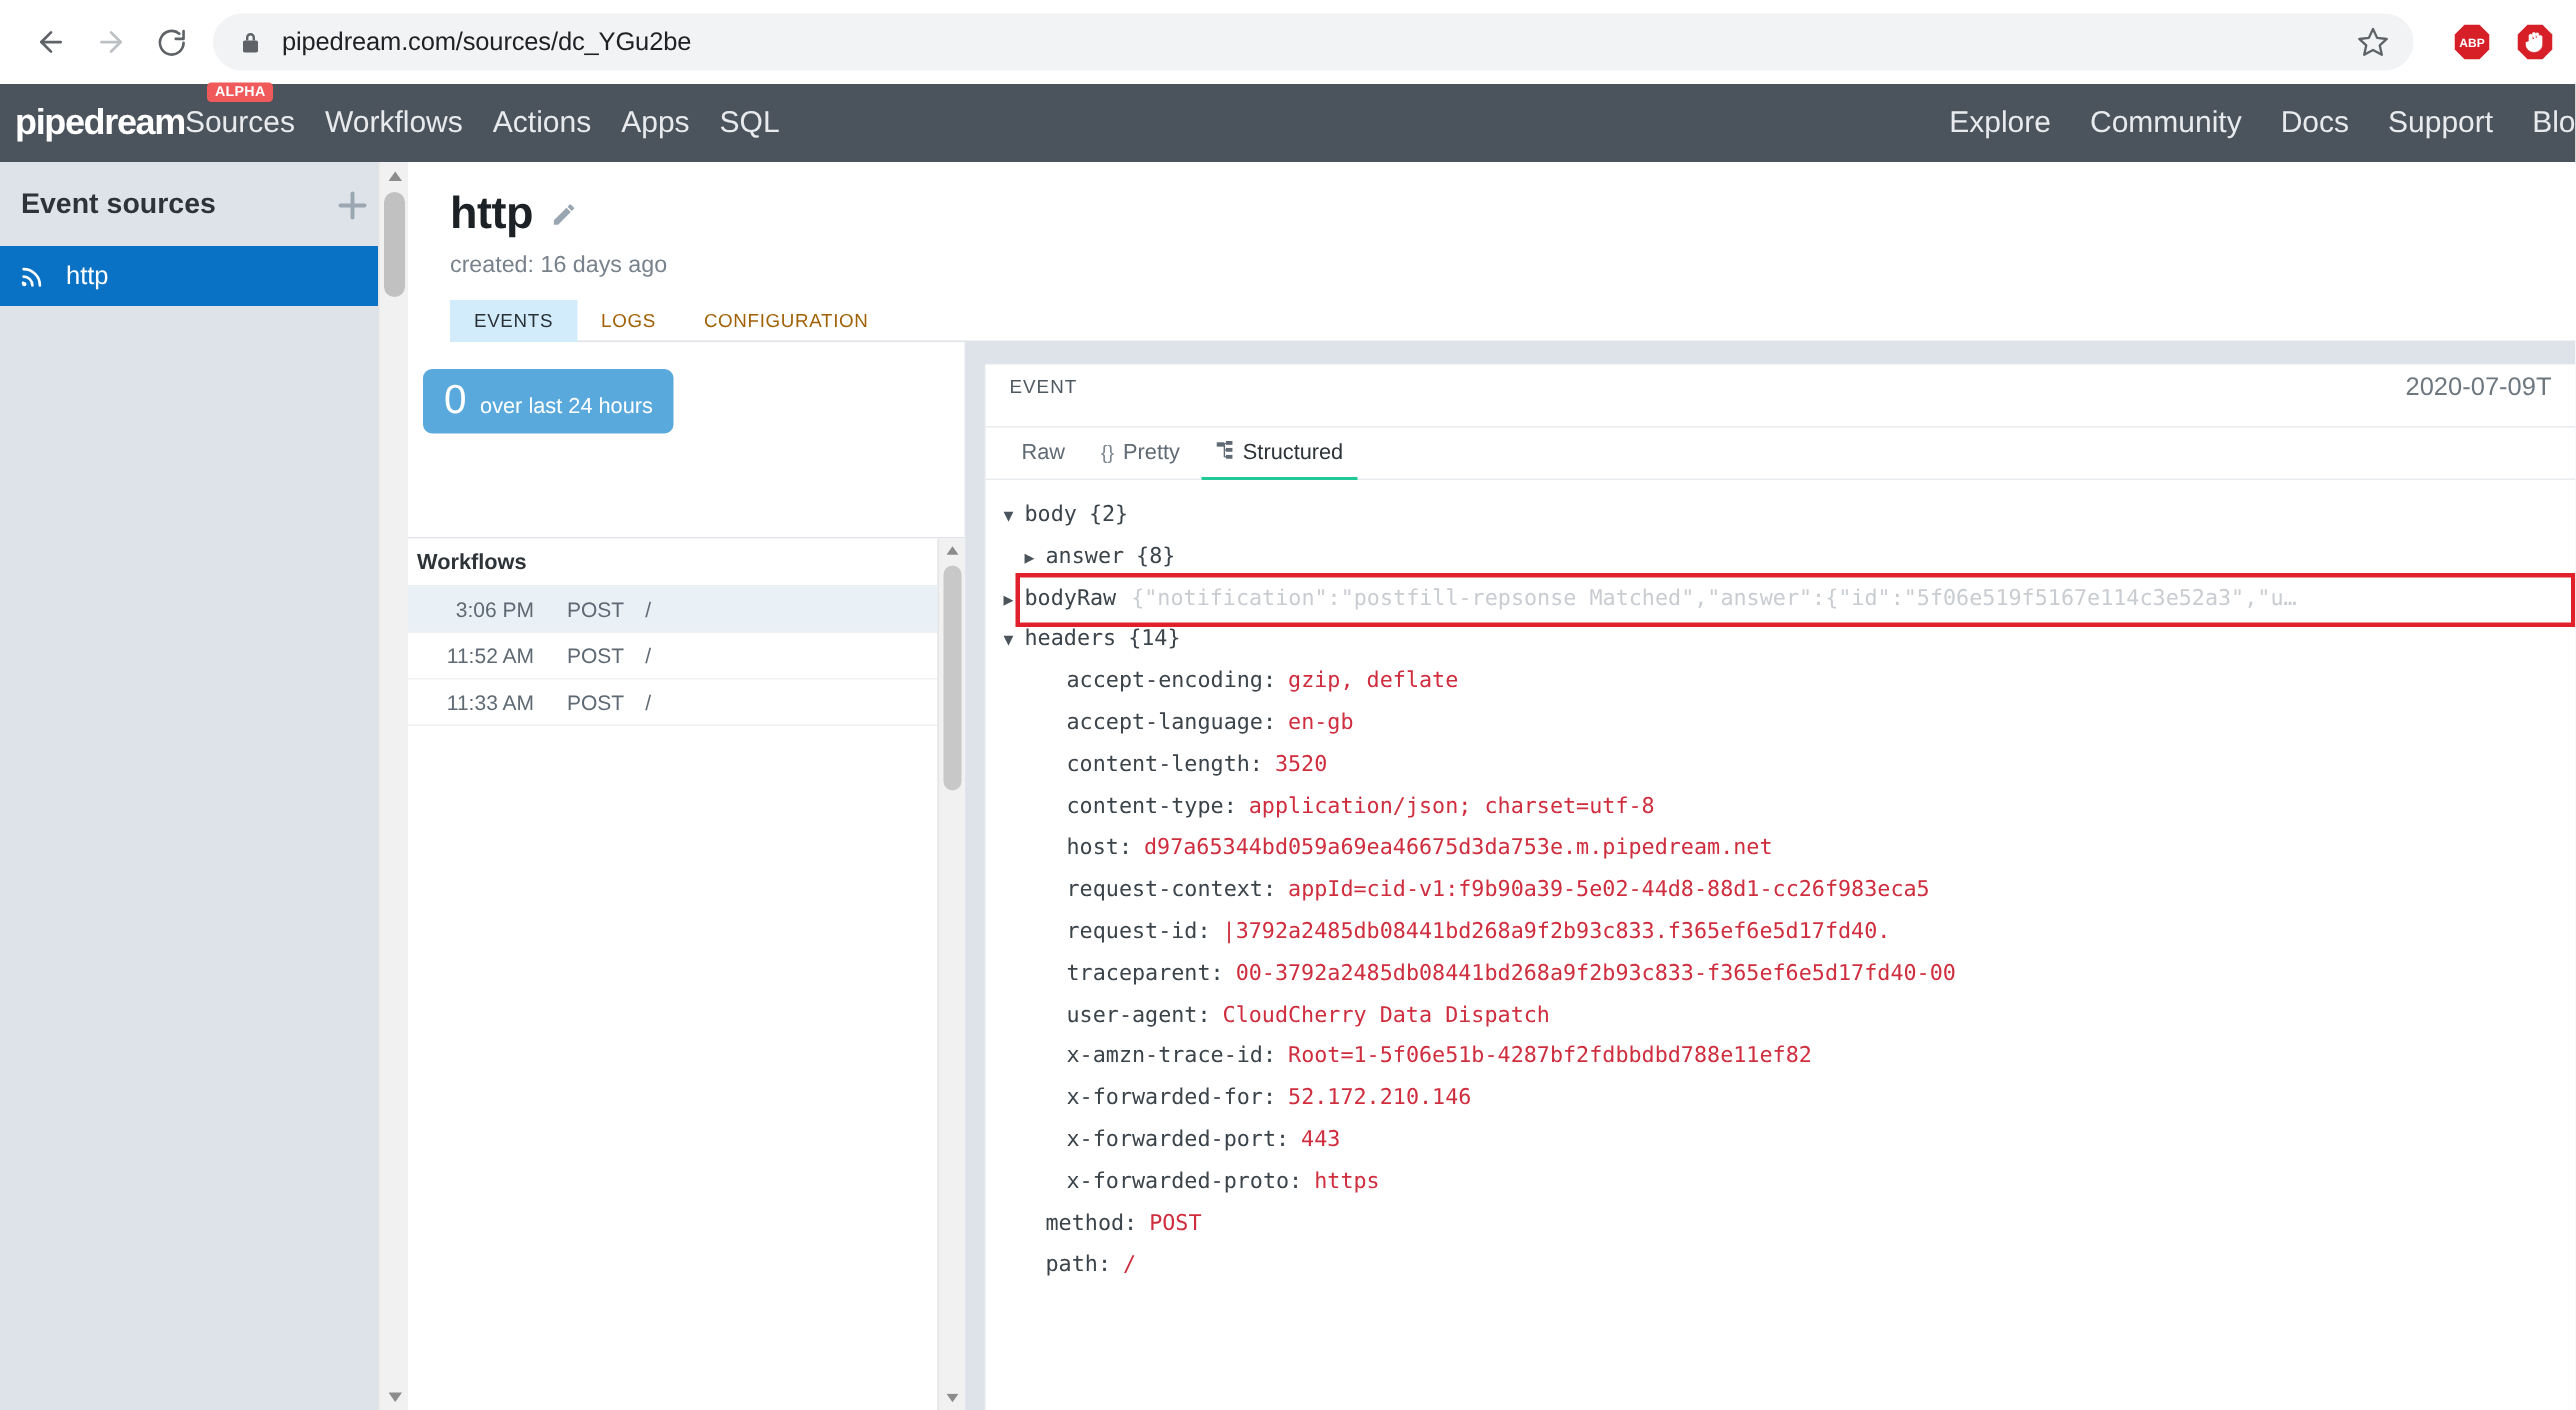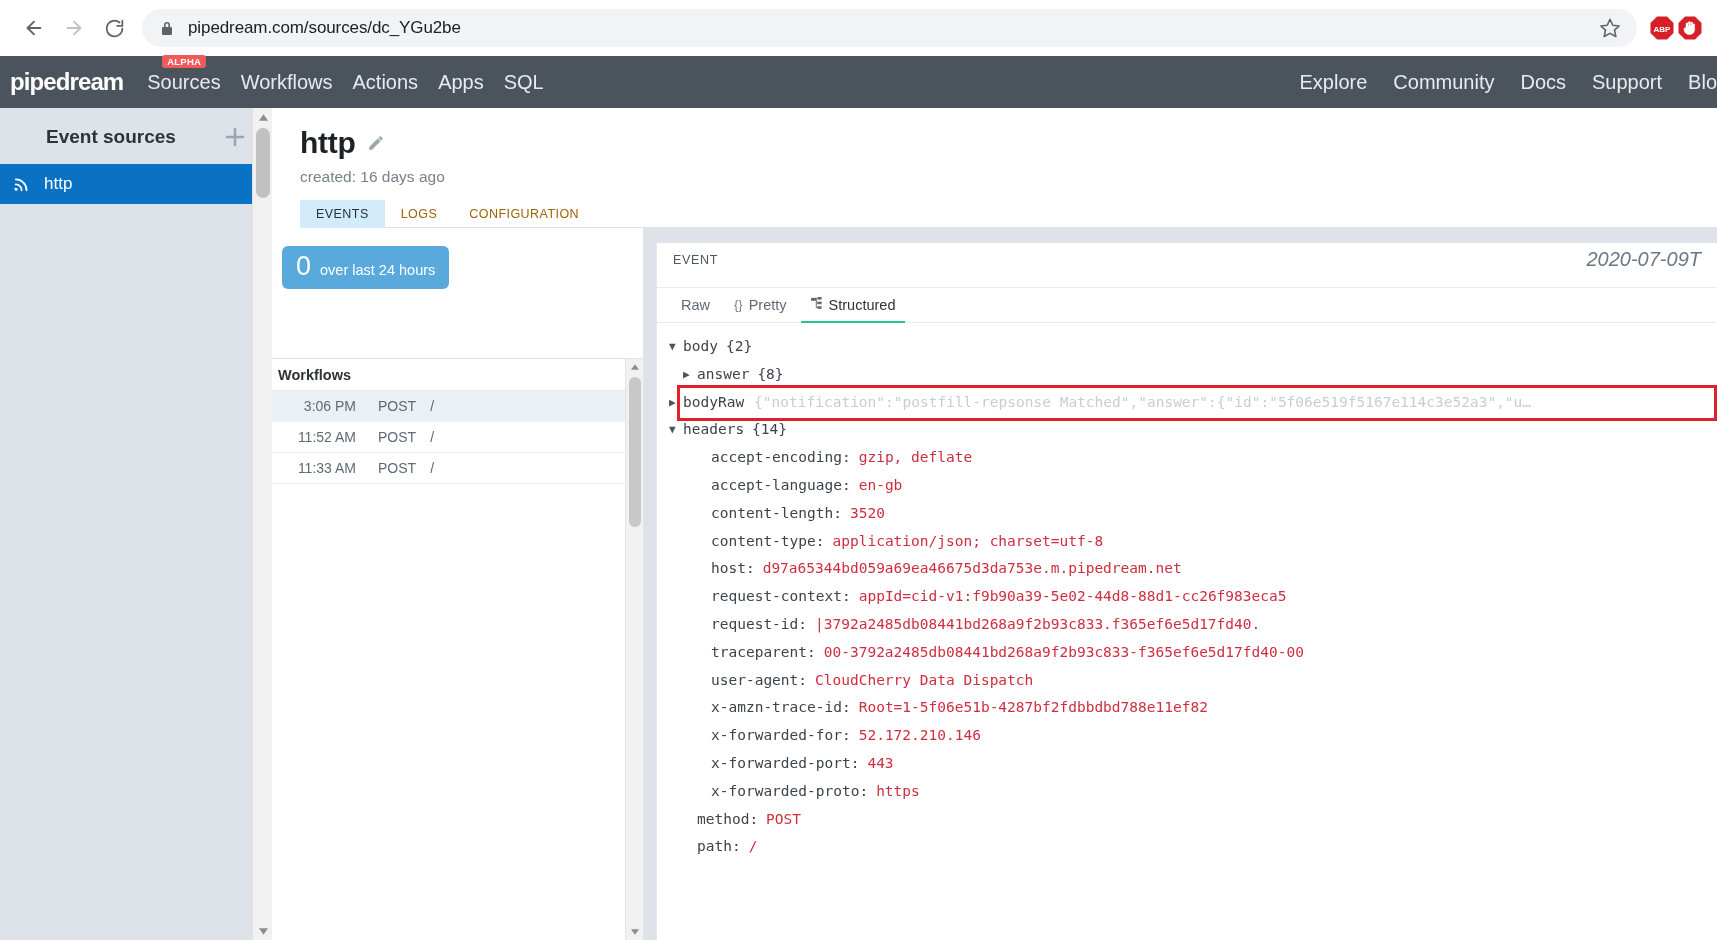--- a/index.html
+++ b/index.html
@@ -39,36 +39,35 @@
   }
   .lock-icon { width: 14px; height: 17px; margin-right: 14px; flex: 0 0 auto; }
   .omnibox-url {
     font-size: 17px; color: #202124;
     font-family: "Liberation Sans", sans-serif;
     letter-spacing: -0.1px;
     white-space: nowrap; overflow: hidden;
     flex: 1 1 auto;
   }
   .star-icon { width: 22px; height: 22px; flex: 0 0 auto; color: #5f6368; }
-  .ext-icon { width: 26px; height: 26px; margin-left: 2px; flex: 0 0 auto; }
+  .ext-icon { width: 26px; height: 26px; margin-left: 16px; flex: 0 0 auto; }
 
   
   .topnav {
     height: 52px; width: 100%;
     background: #4b545c;
     display: flex; align-items: center;
     color: #ffffff;
     padding: 0 0 0 10px;
     position: relative;
   }
   .brand {
     font-size: 24px; font-weight: bold;
     color: #ffffff;
     letter-spacing: -0.9px;
-    margin-right: 24px;
     font-family: "Liberation Sans", sans-serif;
   }
   .topnav-left { display: flex; align-items: flex-end; }
   .topnav-item {
     font-size: 20px; color: #e8eaed;
     margin-right: 20px; position: relative;
     white-space: nowrap;
     line-height: 1;
   }
   .alpha-badge {
@@ -99,21 +98,20 @@
   
   .sidebar {
     width: 252px; flex: 0 0 252px;
     background: #dde3e9;
     height: 100%;
     position: relative;
   }
   .sidebar-header {
     display: flex; align-items: center; justify-content: space-between;
     padding: 16px 4px 14px 14px;
-    margin-left: 32px;
   }
   .sidebar-title {
     font-size: 19px; font-weight: bold; color: #2e3338;
   }
   .plus-icon { color: #9aa6b1; width: 26px; height: 26px; }
   .source-item {
     background: #0a72c4;
     color: #ffffff;
     height: 40px;
     display: flex; align-items: center;
@@ -265,23 +263,22 @@
   }
   .detail-head {
     display: flex; align-items: center; justify-content: space-between;
     padding: 5px 16px 16px 16px;
     border-bottom: 1px solid #e8ebee;
   }
   .detail-head-label {
     font-size: 12.5px; color: #4e5861; letter-spacing: 0.7px;
   }
   .detail-head-ts {
-    font-size: 20px; color: #6d7780;
+    font-size: 17px; color: #6d7780;
     white-space: nowrap;
-    font-style: italic;
   }
   .view-tabs {
     display: flex; align-items: flex-start;
     padding: 0 0 0 14px;
     border-bottom: 1px solid #e8ebee;
     height: 35px;
   }
   .view-tab {
     font-size: 14.5px; color: #5f6a74;
     display: flex; align-items: center;

